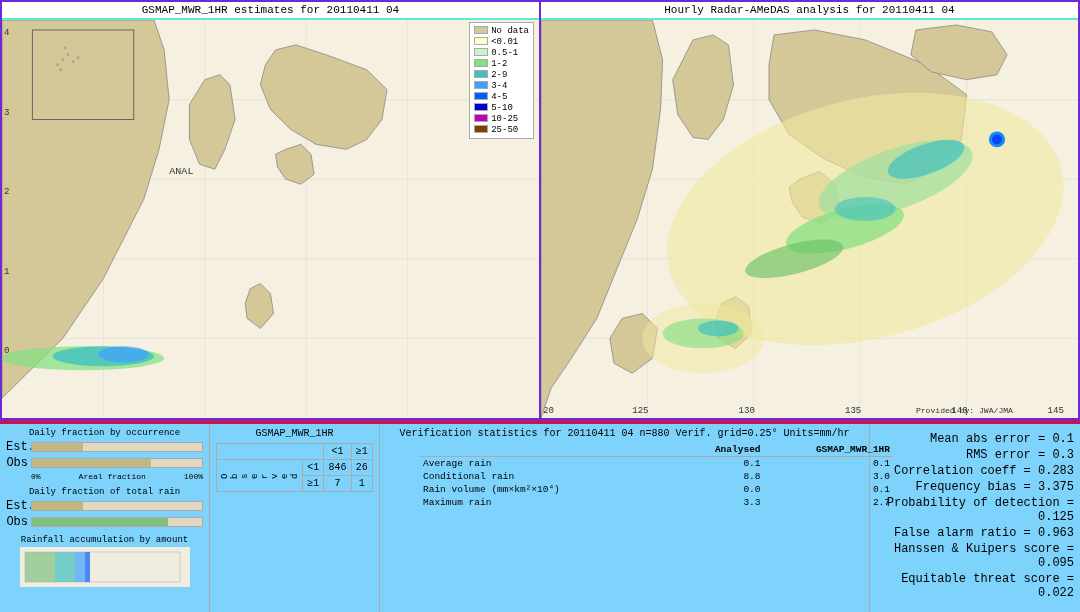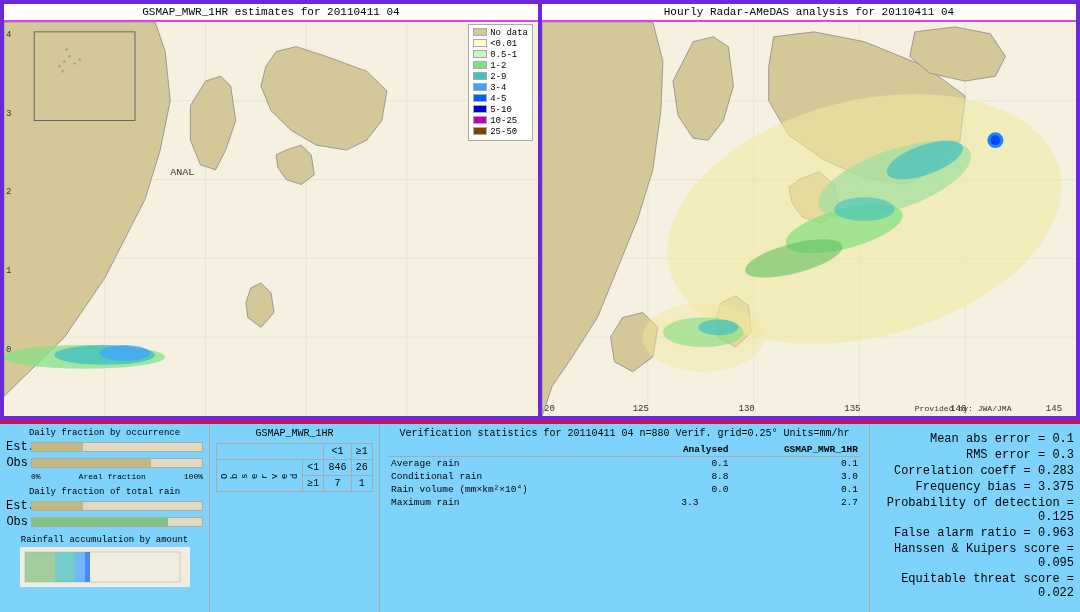--- a/index.html
+++ b/index.html
@@ -21,23 +21,23 @@
 
     
     .maps-row {
       display: flex;
       flex: 1;
       height: 420px;
     }
 
     .map-panel {
       flex: 1;
-      border: 4px solid #6d28d9;
+      border: 2px solid #6d28d9;
       position: relative;
-      background: #d946ef;
+      background: #5eead4;
       overflow: hidden;
     }
 
     .map-panel:first-child {
       border-right: none;
     }
 
     .map-title {
       text-align: center;
       font-size: 11px;
@@ -180,20 +180,21 @@
     .verif-title {
       font-size: 10px;
       margin-bottom: 4px;
       text-align: center;
     }
 
     .verif-table {
       width: 100%;
       border-collapse: collapse;
       font-size: 9.5px;
+      margin-left: 32px;
     }
 
     .verif-table td {
       padding: 1px 3px;
     }
 
     .verif-table .divider {
       border-top: 1px solid #aaa;
     }
 
@@ -483,21 +484,21 @@
           <td style="text-align:right;">8.8</td>
           <td style="text-align:right;font-family:Liberation Mono, monospace;">3.0</td>
         </tr>
         <tr>
           <td>Rain volume (mm×km²×10⁴)</td>
           <td style="text-align:right;">0.0</td>
           <td style="text-align:right;">0.1</td>
         </tr>
         <tr>
           <td>Maximum rain</td>
-          <td style="text-align:center;">3.3</td>
+          <td style="text-align:right;">3.3</td>
           <td style="text-align:right;">2.7</td>
         </tr>
       </tbody>
         </table>
     </div>
 
     <div class="right-stats-panel">
       <div class="right-stats-line">Mean abs error = 0.1</div>
       <div class="right-stats-line">RMS error = 0.3</div>
       <div class="right-stats-line">Correlation coeff = 0.283</div>

